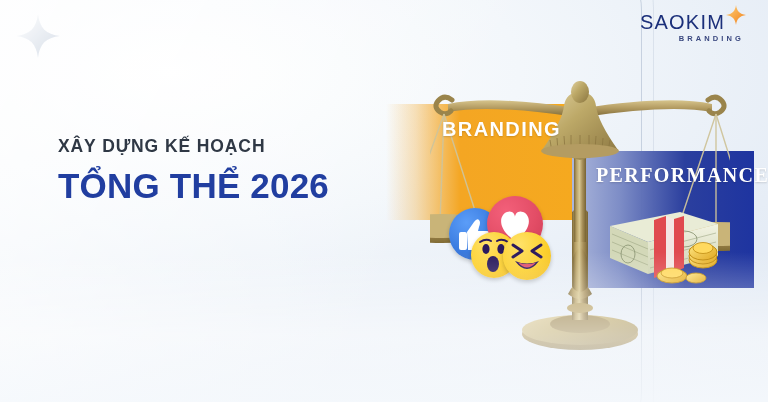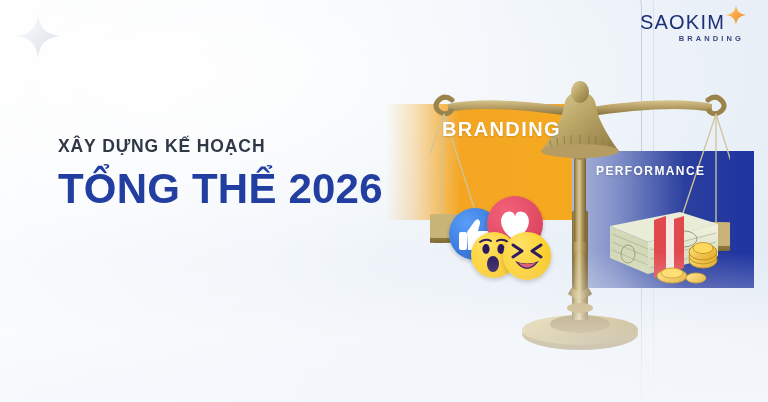--- a/index.html
+++ b/index.html
@@ -56,40 +56,40 @@
   .headline{position:absolute;left:58px;top:112px;margin-top:24px;}
   .kicker{
     font-size:17.5px;font-weight:600;letter-spacing:.9px;color:#2f3845;
     white-space:nowrap;margin-bottom:11px;
   }
   .title1{
     font-size:35px;font-weight:800;letter-spacing:.2px;color:#213ea0;
     line-height:1.02;white-space:nowrap;
   }
   .title2{
-    font-size:42px;font-weight:800;letter-spacing:.2px;color:#213ea0;
+    font-size:35px;font-weight:800;letter-spacing:.2px;color:#213ea0;
     line-height:1.02;white-space:nowrap;margin-top:4px;
   }
 
   
   .panel{position:absolute;}
   .panel-branding{
     left:386px;top:104px;width:186px;height:116px;
     background:linear-gradient(90deg, rgba(245,166,35,0) 0%, rgba(245,166,35,.32) 16%, #f4a623 40%, #f5a91f 100%);
   }
   .panel-performance{
     left:572px;top:151px;width:182px;height:137px;
     background:linear-gradient(90deg, rgba(160,172,214,.85) 0%, rgba(120,136,196,.95) 26%, #2b3f9e 62%, #1e34a0 100%);
   }
   .panel-label{
     position:absolute;color:#ffffff;font-weight:800;letter-spacing:1.4px;
     text-shadow:0 1px 2px rgba(0,0,0,.16);white-space:nowrap;
   }
   .lbl-branding{left:442px;top:118px;font-size:20px;}
-  .lbl-performance{left:596px;top:164px;font-size:12px;}
+  .lbl-performance{left:596px;top:164px;font-size:20px;font-family:Liberation Serif, serif;}
 
   
   .scale{position:absolute;left:430px;top:62px;width:300px;height:300px;}
 
   .emoji-group{position:absolute;left:449px;top:196px;width:110px;height:95px;}
   .money-group{position:absolute;left:606px;top:202px;width:118px;height:90px;}
 
   .em{position:absolute;border-radius:50%;}
   .em-like{width:52px;height:52px;left:0;top:12px;background:radial-gradient(circle at 34% 28%, #5b9df8 0%, #3b7ce0 55%, #2f63bd 100%);box-shadow:0 2px 4px rgba(0,0,0,.2);}
   .em-love{width:56px;height:56px;left:38px;top:0px;background:radial-gradient(circle at 34% 28%, #f3607a 0%, #e34d66 55%, #cf3b55 100%);box-shadow:0 2px 4px rgba(0,0,0,.2);}

